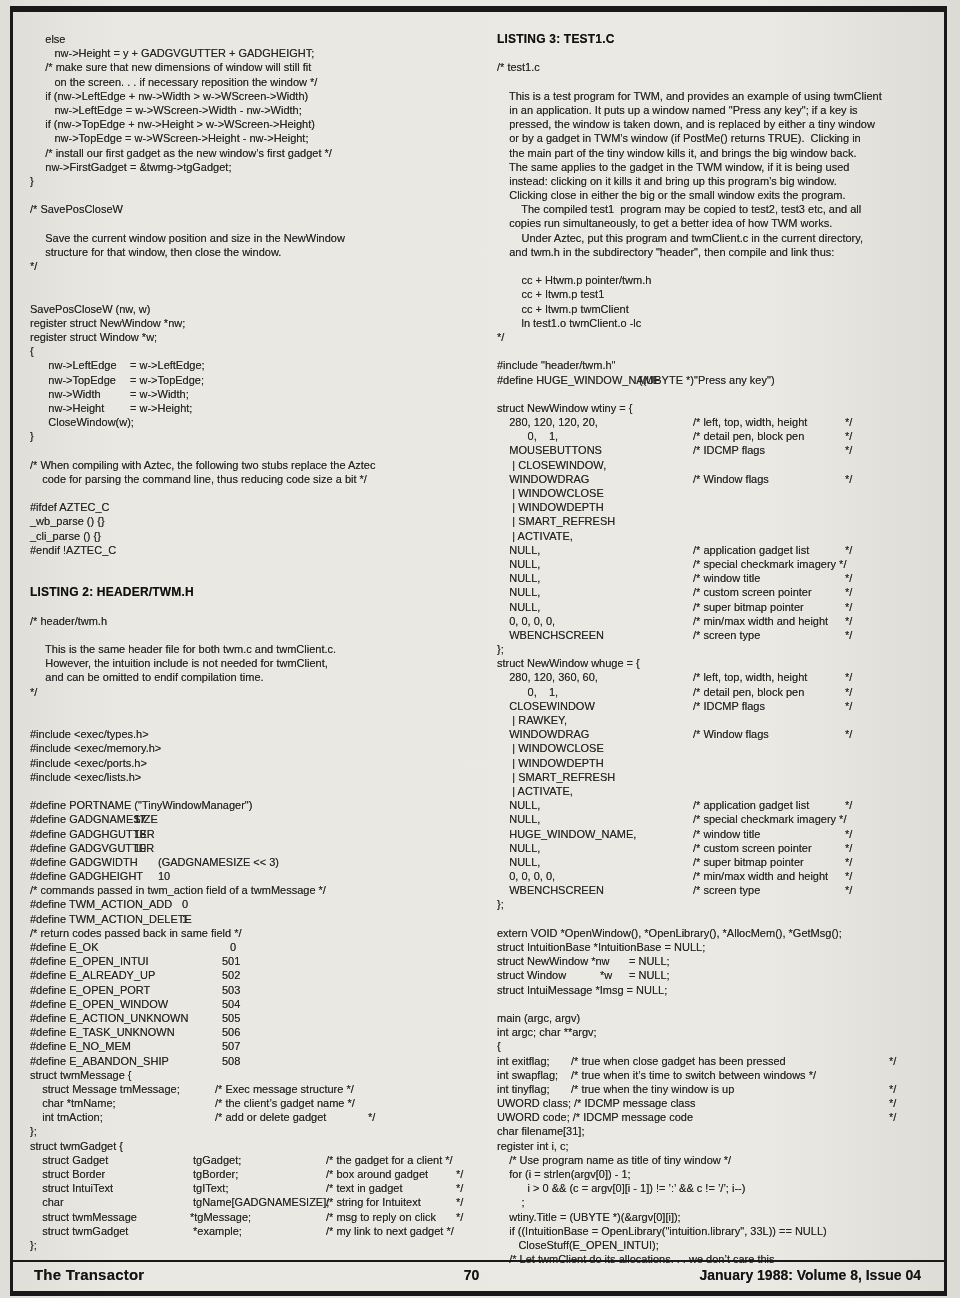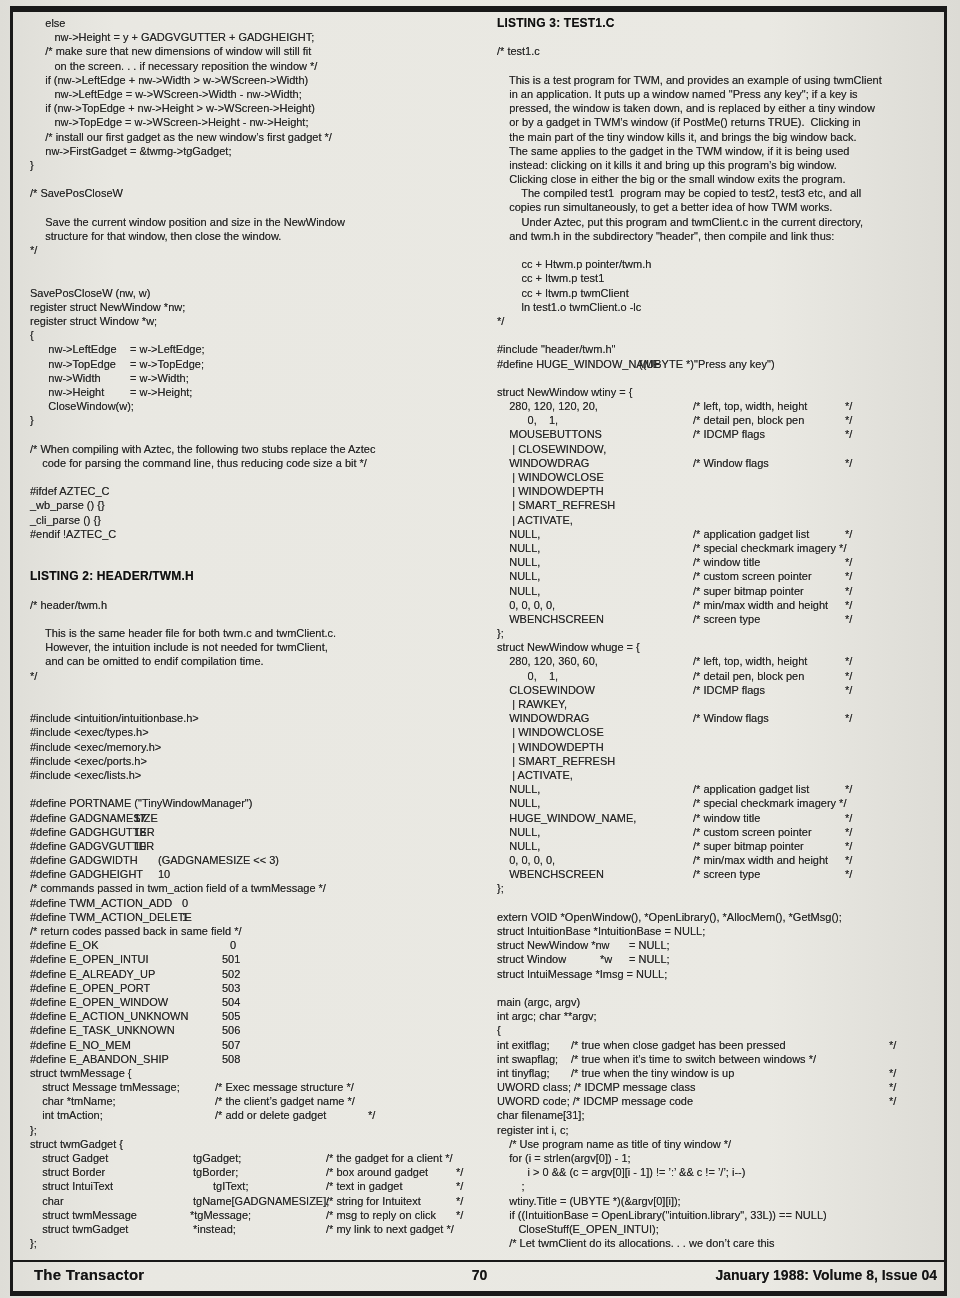--- a/index.html
+++ b/index.html
@@ -9,28 +9,28 @@
     background:linear-gradient(90deg,#deddd7 0%,#e9e8e2 12%,#eae9e3 80%,#dcdbd5 100%);
     font-family:"Liberation Sans",sans-serif;color:#262626;
     text-shadow:0 0 .35px rgba(45,45,45,.65);
   }
   .rule{position:absolute;background:#191919;}
   .rule-top{left:10px;right:13px;top:6px;height:6px;}
   .rule-left{left:10px;top:6px;width:3px;height:1285px;}
   .rule-right{right:13px;top:6px;width:3px;height:1285px;}
   .rule-footer-top{left:10px;right:13px;top:1260px;height:2px;}
   .rule-bottom{left:10px;right:13px;top:1291px;height:5px;}
-  .col{position:absolute;top:16px;width:452px;font-size:11px;}
+  .col{position:absolute;top:32px;width:452px;font-size:11px;}
   .col-left{left:30px;}
   .col-right{left:497px;}
   .ln{position:relative;height:14.2px;line-height:14.2px;white-space:pre;}
   .ln span{white-space:pre;}
   .ln span.abs{position:absolute;top:0;}
   .ln.hd{font-weight:bold;font-size:12px;color:#101010;letter-spacing:.2px;}
-  .footer{position:absolute;left:10px;right:11px;top:1262px;height:16px;}
+  .footer{position:absolute;left:10px;right:27px;top:1262px;height:16px;}
   .f-left{position:absolute;left:24px;top:4px;font-weight:bold;font-size:15px;color:#141414;letter-spacing:.2px;}
   .f-center{position:absolute;left:50%;top:5px;transform:translateX(-50%);font-weight:bold;font-size:14px;color:#141414;}
   .f-right{position:absolute;right:12px;top:5px;font-weight:bold;font-size:14px;color:#141414;}
 </style>
 </head>
 <body>
 
 <div class="page">
   <div class="rule rule-top"></div>
   <div class="rule rule-left"></div>
@@ -79,21 +79,20 @@
       <div class="ln hd">LISTING 2: HEADER/TWM.H</div>
       <div class="ln"></div>
       <div class="ln">/* header/twm.h</div>
       <div class="ln"></div>
       <div class="ln">     This is the same header file for both twm.c and twmClient.c.</div>
       <div class="ln">     However, the intuition include is not needed for twmClient,</div>
       <div class="ln">     and can be omitted to endif compilation time.</div>
       <div class="ln">*/</div>
       <div class="ln"></div>
       <div class="ln"></div>
-      <div class="ln">#include &lt;intuition/intuitionbase.h&gt;</div>
       <div class="ln">#include &lt;exec/types.h&gt;</div>
       <div class="ln">#include &lt;exec/memory.h&gt;</div>
       <div class="ln">#include &lt;exec/ports.h&gt;</div>
       <div class="ln">#include &lt;exec/lists.h&gt;</div>
       <div class="ln"></div>
       <div class="ln">#define PORTNAME ("TinyWindowManager")</div>
       <div class="ln"><span>#define GADGNAMESIZE</span><span class="abs" style="left: 104px; font-weight: bold;">17</span></div>
       <div class="ln"><span>#define GADGHGUTTER</span><span class="abs" style="left: 104px; text-align: center;">18</span></div>
       <div class="ln"><span>#define GADGVGUTTER</span><span class="abs" style="left: 104px;">10</span></div>
       <div class="ln"><span>#define GADGWIDTH</span><span class="abs" style="left: 128px;">(GADGNAMESIZE &lt;&lt; 3)</span></div>
@@ -112,24 +111,24 @@
       <div class="ln"><span>#define E_NO_MEM</span><span class="abs" style="left: 192px;">507</span></div>
       <div class="ln"><span>#define E_ABANDON_SHIP</span><span class="abs" style="left: 192px;">508</span></div>
       <div class="ln">struct twmMessage {</div>
       <div class="ln"><span>    struct Message tmMessage;</span><span class="abs" style="left: 185px;">/* Exec message structure */</span></div>
       <div class="ln"><span>    char *tmName;</span><span class="abs" style="left: 185px;">/* the client’s gadget name */</span></div>
       <div class="ln"><span>    int tmAction;</span><span class="abs" style="left: 185px;">/* add or delete gadget</span><span class="abs" style="left: 338px;">*/</span></div>
       <div class="ln">};</div>
       <div class="ln">struct twmGadget {</div>
       <div class="ln"><span>    struct Gadget</span><span class="abs" style="left: 163px;">tgGadget;</span><span class="abs" style="left: 296px;">/* the gadget for a client */</span></div>
       <div class="ln"><span>    struct Border</span><span class="abs" style="left: 163px;">tgBorder;</span><span class="abs" style="left: 296px;">/* box around gadget</span><span class="abs" style="left: 426px;">*/</span></div>
-      <div class="ln"><span>    struct IntuiText</span><span class="abs" style="left: 163px; margin-left: 20px;">tgIText;</span><span class="abs" style="left: 296px;">/* text in gadget</span><span class="abs" style="left: 426px;">*/</span></div>
+      <div class="ln"><span>    struct IntuiText</span><span class="abs" style="left: 163px;">tgIText;</span><span class="abs" style="left: 296px;">/* text in gadget</span><span class="abs" style="left: 426px;">*/</span></div>
       <div class="ln"><span>    char</span><span class="abs" style="left: 163px;">tgName[GADGNAMESIZE];</span><span class="abs" style="left: 296px;">/* string for Intuitext</span><span class="abs" style="left: 426px;">*/</span></div>
       <div class="ln"><span>    struct twmMessage</span><span class="abs" style="left: 160px;">*tgMessage;</span><span class="abs" style="left: 296px;">/* msg to reply on click</span><span class="abs" style="left: 426px;">*/</span></div>
-      <div class="ln"><span>    struct twmGadget</span><span class="abs" style="left: 163px;">*instead;</span><span class="abs" style="left: 296px;">/* my link to next gadget */</span></div>
+      <div class="ln"><span>    struct twmGadget</span><span class="abs" style="left: 163px;">*example;</span><span class="abs" style="left: 296px;">/* my link to next gadget */</span></div>
       <div class="ln">};</div>
     </div>
   <div class="col col-right" id="col-right">
       <div class="ln hd">LISTING 3: TEST1.C</div>
       <div class="ln"></div>
       <div class="ln">/* test1.c</div>
       <div class="ln"></div>
       <div class="ln">    This is a test program for TWM, and provides an example of using twmClient</div>
       <div class="ln">    in an application. It puts up a window named "Press any key"; if a key is</div>
       <div class="ln">    pressed, the window is taken down, and is replaced by either a tiny window</div>

